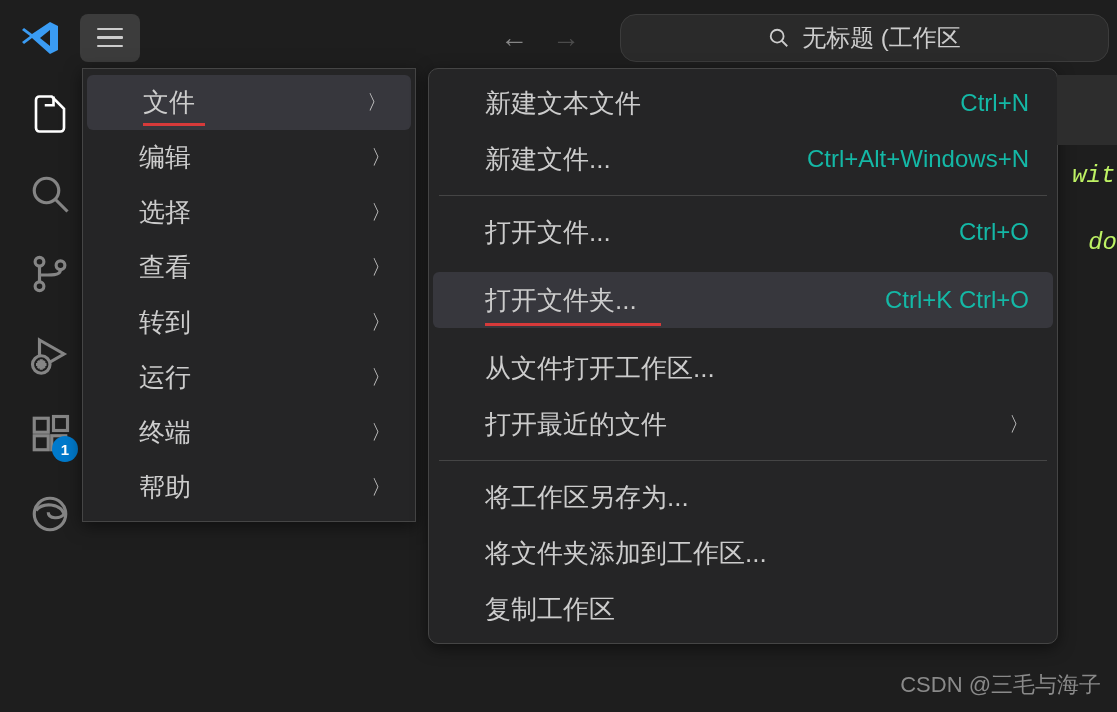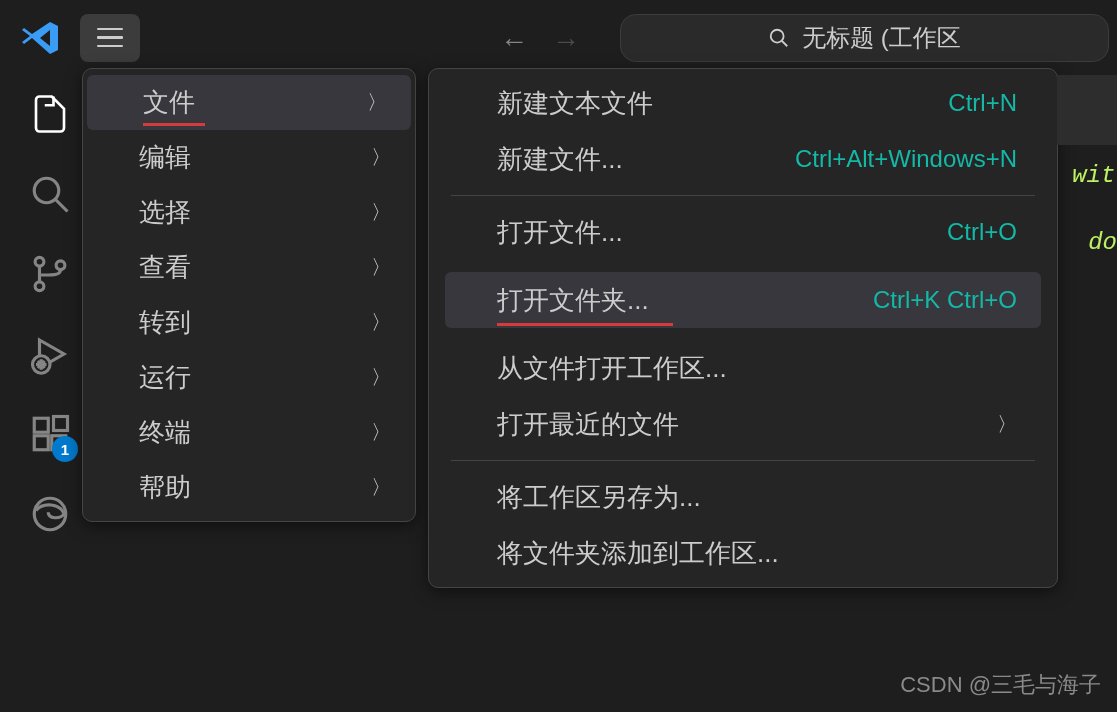--- a/index.html
+++ b/index.html
@@ -118,21 +118,21 @@
       font-size: 15px;
       font-weight: 600;
     }
     .main-menu {
       position: absolute;
       left: 82px;
       top: 68px;
       width: 334px;
       background: #252526;
       border: 1px solid #454545;
-      border-radius: 10px;
+      border-radius: 0;
       padding: 6px 0;
       box-shadow: 0 4px 16px rgba(0,0,0,0.5);
     }
     .main-menu-item {
       height: 55px;
       display: flex;
       align-items: center;
       justify-content: space-between;
       padding: 0 24px 0 56px;
       font-size: 26px;
@@ -158,21 +158,21 @@
       background: #d73a3a;
     }
     .sub-menu {
       position: absolute;
       left: 428px;
       top: 68px;
       width: 630px;
       background: #252526;
       border: 1px solid #454545;
       border-radius: 10px;
-      padding: 6px 12px;
+      padding: 6px 0;
       box-shadow: 0 4px 16px rgba(0,0,0,0.5);
     }
     .sub-menu-item {
       height: 56px;
       display: flex;
       align-items: center;
       justify-content: space-between;
       padding: 0 28px 0 56px;
       font-size: 26px;
       color: #cccccc;
@@ -374,20 +374,24 @@
   </div>
   <div class="sub-menu-divider"></div>
   <div class="sub-menu-item">
     <span>将工作区另存为...</span>
     <span class="shortcut"></span>
   </div>
   <div class="sub-menu-item">
     <span>将文件夹添加到工作区...</span>
     <span class="shortcut"></span>
   </div>
+  <div class="sub-menu-item">
+    <span>复制工作区</span>
+    <span class="shortcut"></span>
+  </div>
 </div>
 
 <div class="editor-tab-bg"></div>
 <div class="code-snippet">
   <div>wit</div>
   <div class="line2">do</div>
 </div>
 
 <div class="watermark">CSDN @三毛与海子</div>
 

